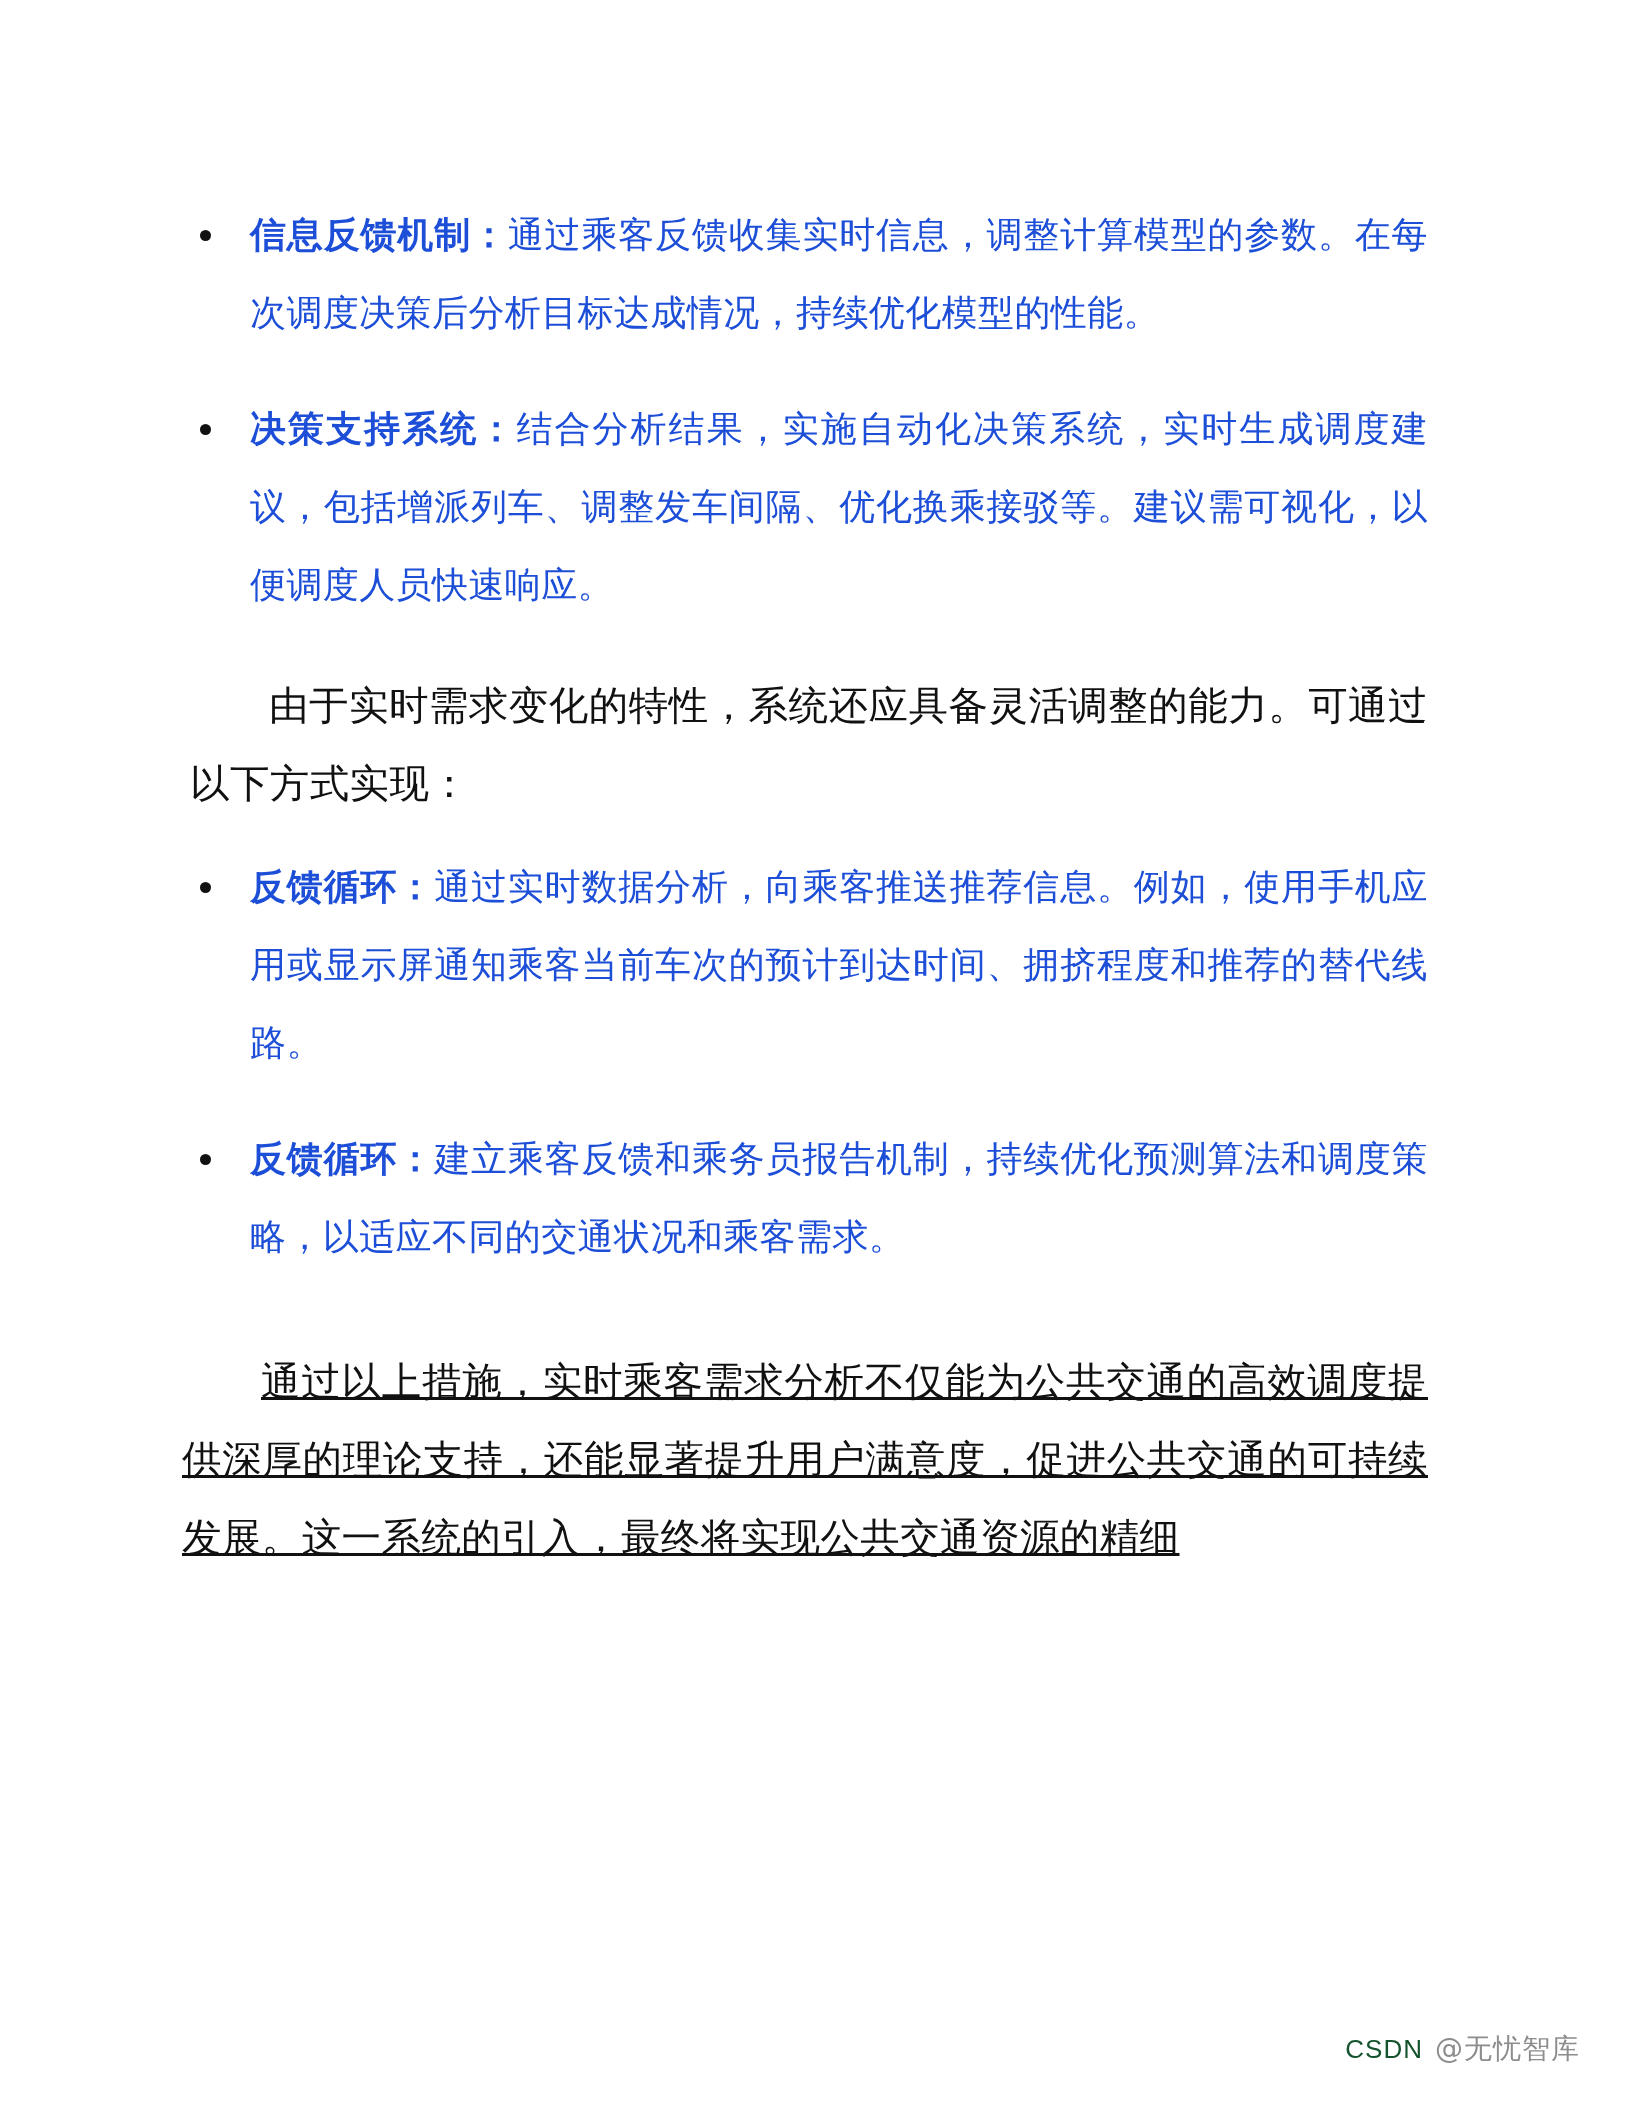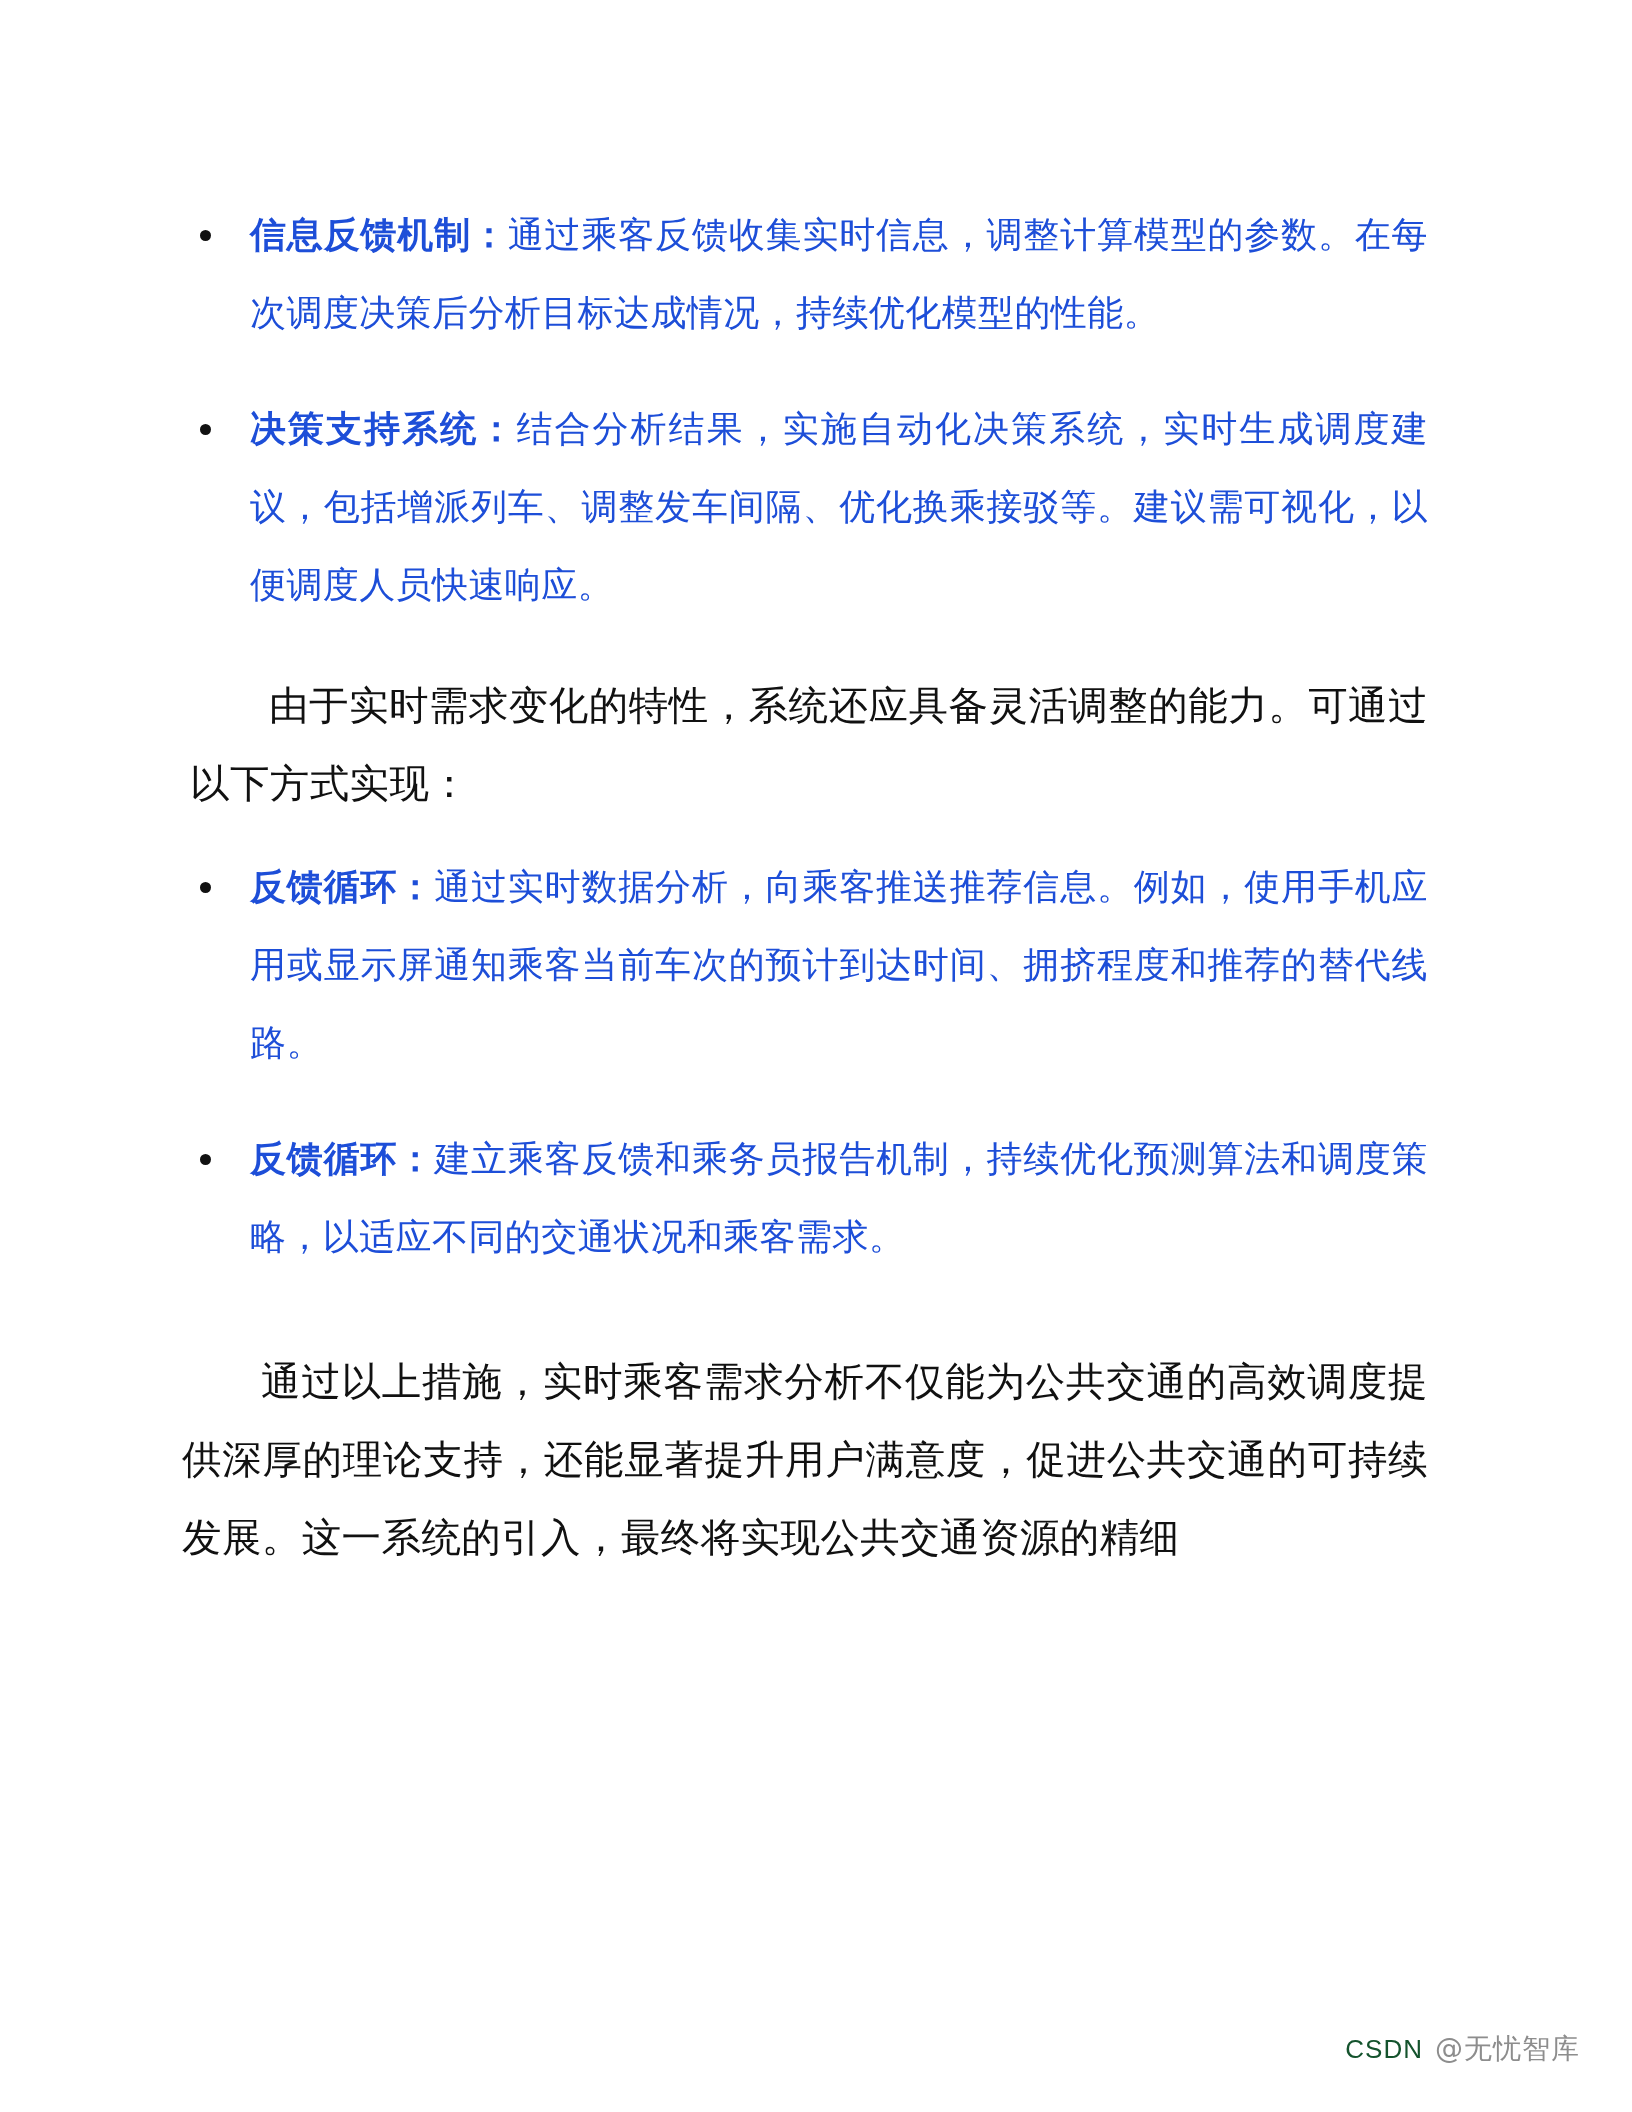--- a/index.html
+++ b/index.html
@@ -38,21 +38,21 @@
     letter-spacing: 0.4px;
     text-align: justify;
     text-justify: inter-character;
     margin: 0;
     color: #111111;
     font-weight: 400;
   }
   .para.indent {
     text-indent: 2em;
   }
-  .para-gap-top   { margin-top: 40px; }
+  .para-gap-top   { margin-top: 40px; text-decoration: underline; }
   .para-gap-small { margin-top: 16px; margin-left: 8px; }
 
   
   .bullet-list {
     list-style: none;
     margin: 0;
     padding: 0;
   }
   .bullet-item {
     position: relative;

